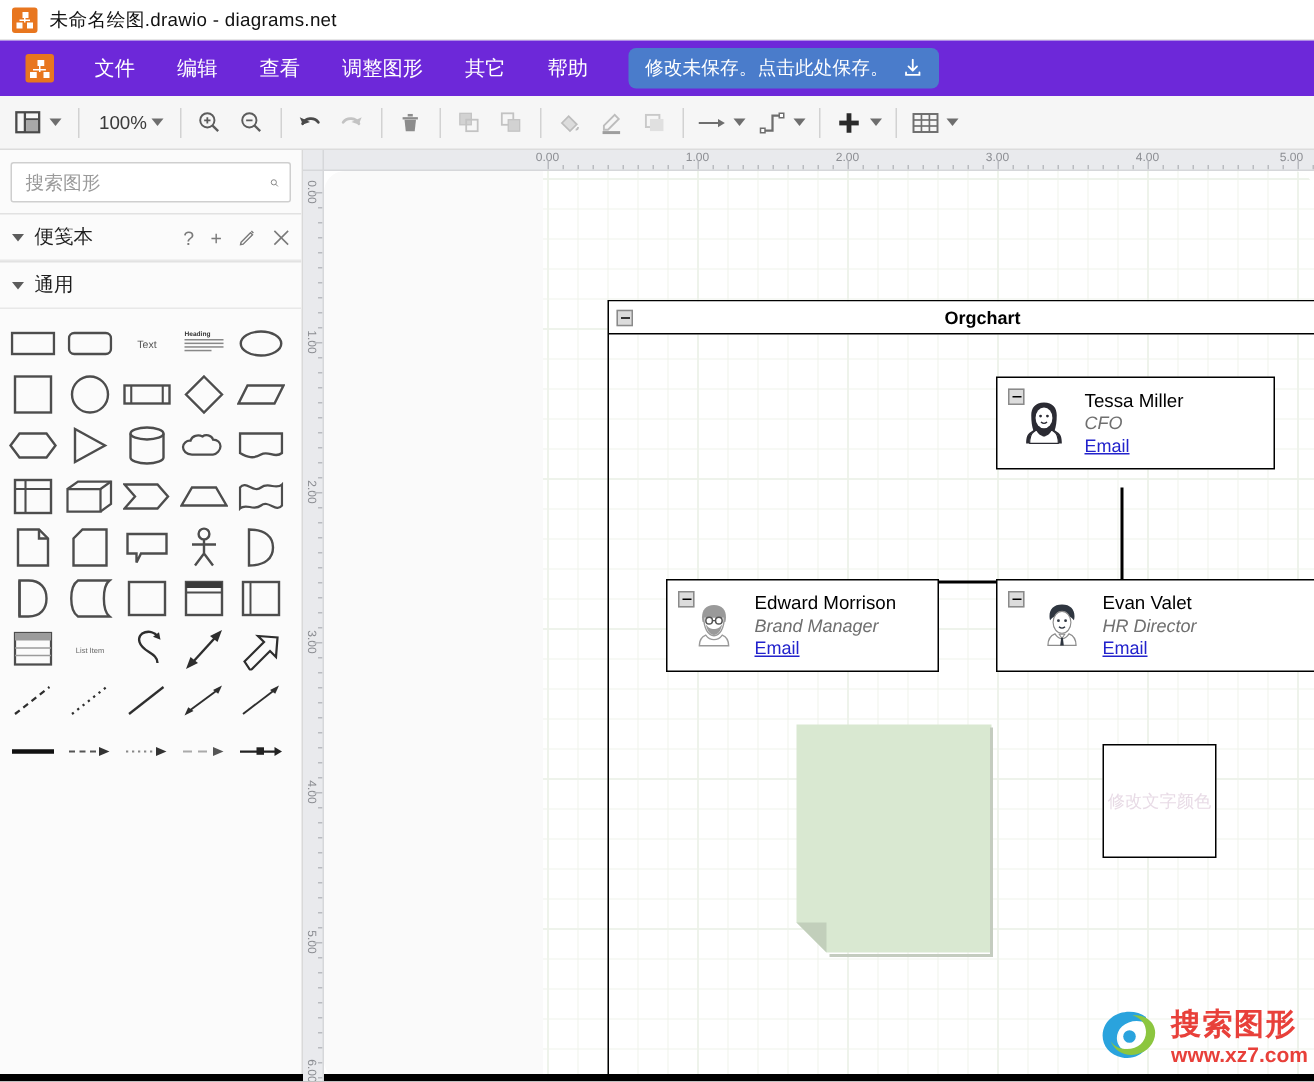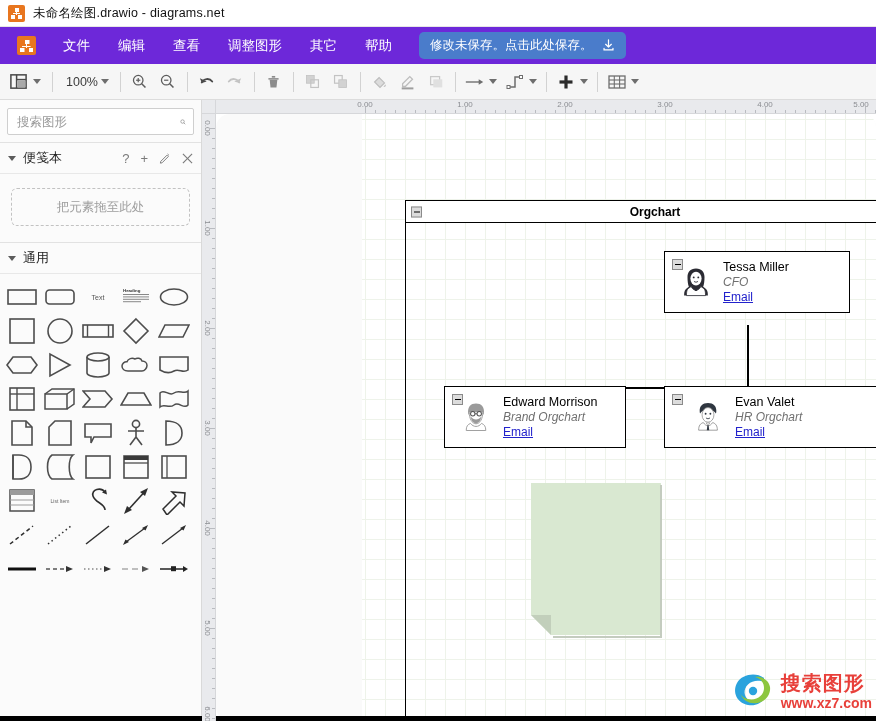--- a/index.html
+++ b/index.html
@@ -391,23 +391,20 @@
           </span>
           <span>
             <svg width="11" height="11" viewBox="0 0 12 12">
                 <line x1="1" y1="1" x2="11" y2="11" stroke="#7a7a7a" stroke-width="1.2"></line>
                 <line x1="11" y1="1" x2="1" y2="11" stroke="#7a7a7a" stroke-width="1.2"></line>
               </svg>
           </span>
         </div>
       </div>
 
-      <div class="scratch">
-        <span>把元素拖至此处</span>
-      </div>
 
       <div class="sec-head">
         <div class="tri-d"></div>
         <span>通用</span>
       </div>
 
       <div class="palette">
 
         <div class="prow">
           <div class="pcell">
@@ -883,53 +880,56 @@
               <path d="M20 4c-6.4 0-9.4 4-9.4 9.6 0 1.4.2 2.6.5 3.6h17.8c.3-1 .5-2.2.5-3.6C29.4 8 26.4 4 20 4z" fill="#9a9a9a"></path>
               <path d="M12 14c0 8 3.4 14 8 14s8-6 8-14" fill="#fff" stroke="#9a9a9a" stroke-width="1.1"></path>
               <circle cx="16.2" cy="16.2" r="2.6" fill="none" stroke="#555" stroke-width="1.2"></circle>
               <circle cx="23.8" cy="16.2" r="2.6" fill="none" stroke="#555" stroke-width="1.2"></circle>
               <line x1="18.8" y1="16.2" x2="21.2" y2="16.2" stroke="#555" stroke-width="1.1"></line>
               <path d="M13.6 19c.8 5 3.4 8.4 6.4 8.4s5.6-3.4 6.4-8.4c-2 3-4 3.8-6.4 3.8s-4.4-.8-6.4-3.8z" fill="#9a9a9a"></path>
               <path d="M13.5 27.5c1.8 2.4 4 3.6 6.5 3.6s4.7-1.2 6.5-3.6c3.4 1.4 5 3.5 5 8.4H8.5c0-4.9 1.6-7 5-8.4z" fill="#fff" stroke="#9a9a9a" stroke-width="1.1"></path>
             </svg>
             <div class="p-text">
               <div class="p-name">Edward Morrison</div>
-              <div class="p-role">Brand Orgchart</div>
+              <div class="p-role">Brand Manager</div>
               <div class="p-email">Email</div>
             </div>
           </div>
         </div>
 
         <div class="person" style="left:448px; top:272px; width:214px; height:62px;padding-left:12px;">
           <div class="collapse node"></div>
           <div class="p-inner">
             <svg class="avatar" viewBox="0 0 40 40">
               <path d="M20 3.5c-6.6 0-9.8 3.8-9.8 9 0 1.4.2 2.6.5 3.4 1.6-2.6 4.4-4 9.3-4s7.7 1.4 9.3 4c.3-.8.5-2 .5-3.4 0-5.2-3.2-9-9.8-9z" fill="#2f3640"></path>
               <ellipse cx="20" cy="17.5" rx="7" ry="8.6" fill="#fff" stroke="#8d8d8d" stroke-width=".9"></ellipse>
               <circle cx="17.2" cy="16.2" r="1.1" fill="#2f3640"></circle>
               <circle cx="22.8" cy="16.2" r="1.1" fill="#2f3640"></circle>
               <path d="M17.6 21c1.6 1.4 3.2 1.4 4.8 0" stroke="#2f3640" stroke-width="1" fill="none"></path>
               <path d="M14.5 26.5c1.7 2.6 3.6 3.8 5.5 3.8s3.8-1.2 5.5-3.8c3.7 1.4 5.5 3.6 5.5 9H9c0-5.4 1.8-7.6 5.5-9z" fill="#fff" stroke="#8d8d8d" stroke-width="1"></path>
               <path d="M17.8 26.9h4.4l-2.2 3.2z" fill="#fff" stroke="#8d8d8d" stroke-width=".8"></path>
               <path d="M19.3 29.6h1.4l.7 6h-2.8z" fill="#2f3640"></path>
             </svg>
             <div class="p-text">
               <div class="p-name">Evan Valet</div>
-              <div class="p-role">HR Orgchart</div>
+              <div class="p-role">HR Director</div>
               <div class="p-email">Email</div>
             </div>
           </div>
         </div>
 
         <svg class="shape note-shape" style="left:311px; top:365px;" viewBox="0 0 138 160">
           <path d="M4 4h130v152H24L4 136z" fill="#d9e8d1"></path>
           <path d="M4 136h20v20z" fill="#c2cfbb"></path>
           <path d="M134 6v152H26" fill="none" stroke="#c4ccbf" stroke-width="2"></path>
         </svg>
 
+        <div class="shape textcolor-box" style="left:519px; top:382px;">
+          <span>修改文字颜色</span>
+        </div>
       </div>
 
       <div class="watermark">
         <svg width="46" height="44" viewBox="0 0 46 44">
           <path d="M34 9C26 3 12 5 7 14c-5 9 0 20 11 22 7 1.4 13-1.6 16-6-5 3-11 3.4-15 1-5.4-3.2-6-11-1-15.6C22 11.4 29 10.6 34 13z" fill="#2aa3dd"></path>
           <path d="M40 18c-1-7-8-11-15-10 6 1.6 9 6 9 11 0 6.4-5.4 11.4-12.6 11.4-5 0-9-2-11-5.4 2.6 6.6 9.4 10.4 17 9 8-1.4 13.6-8.6 12.6-16z" fill="#8cc63f"></path>
           <circle cx="23" cy="22" r="4.2" fill="#2aa3dd"></circle>
         </svg>
         <div class="wm-text">
           <div class="wm-top">搜索图形</div>

